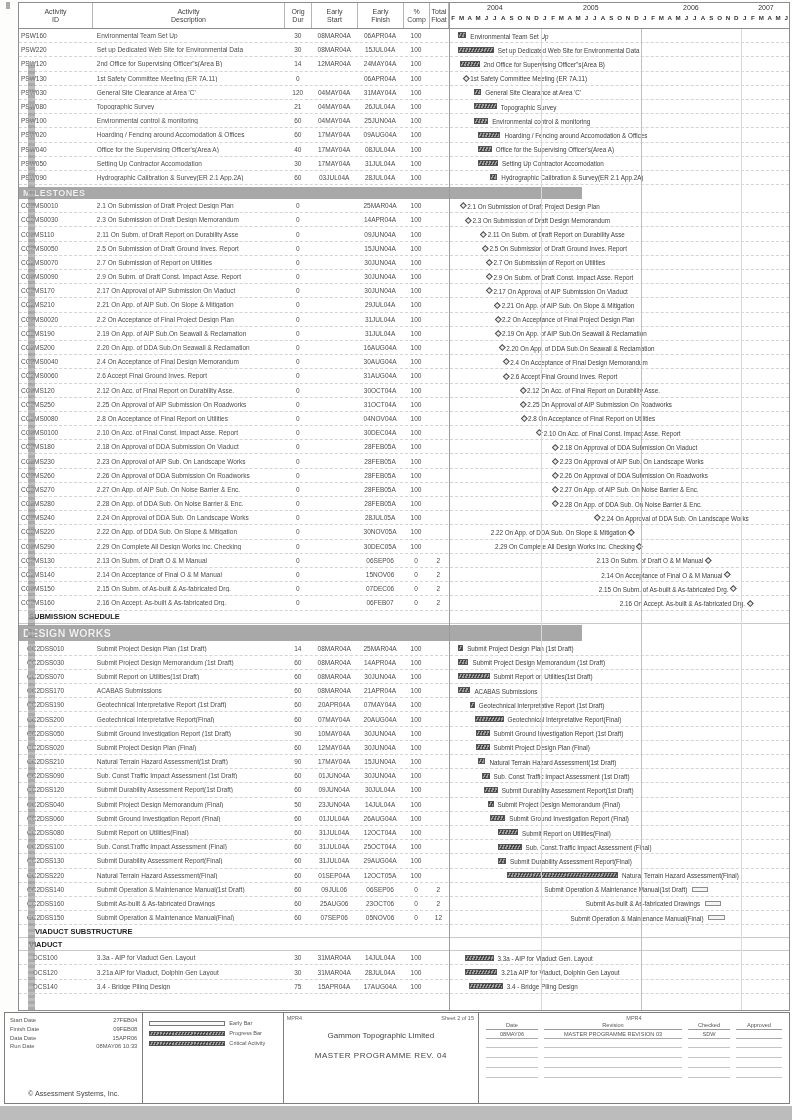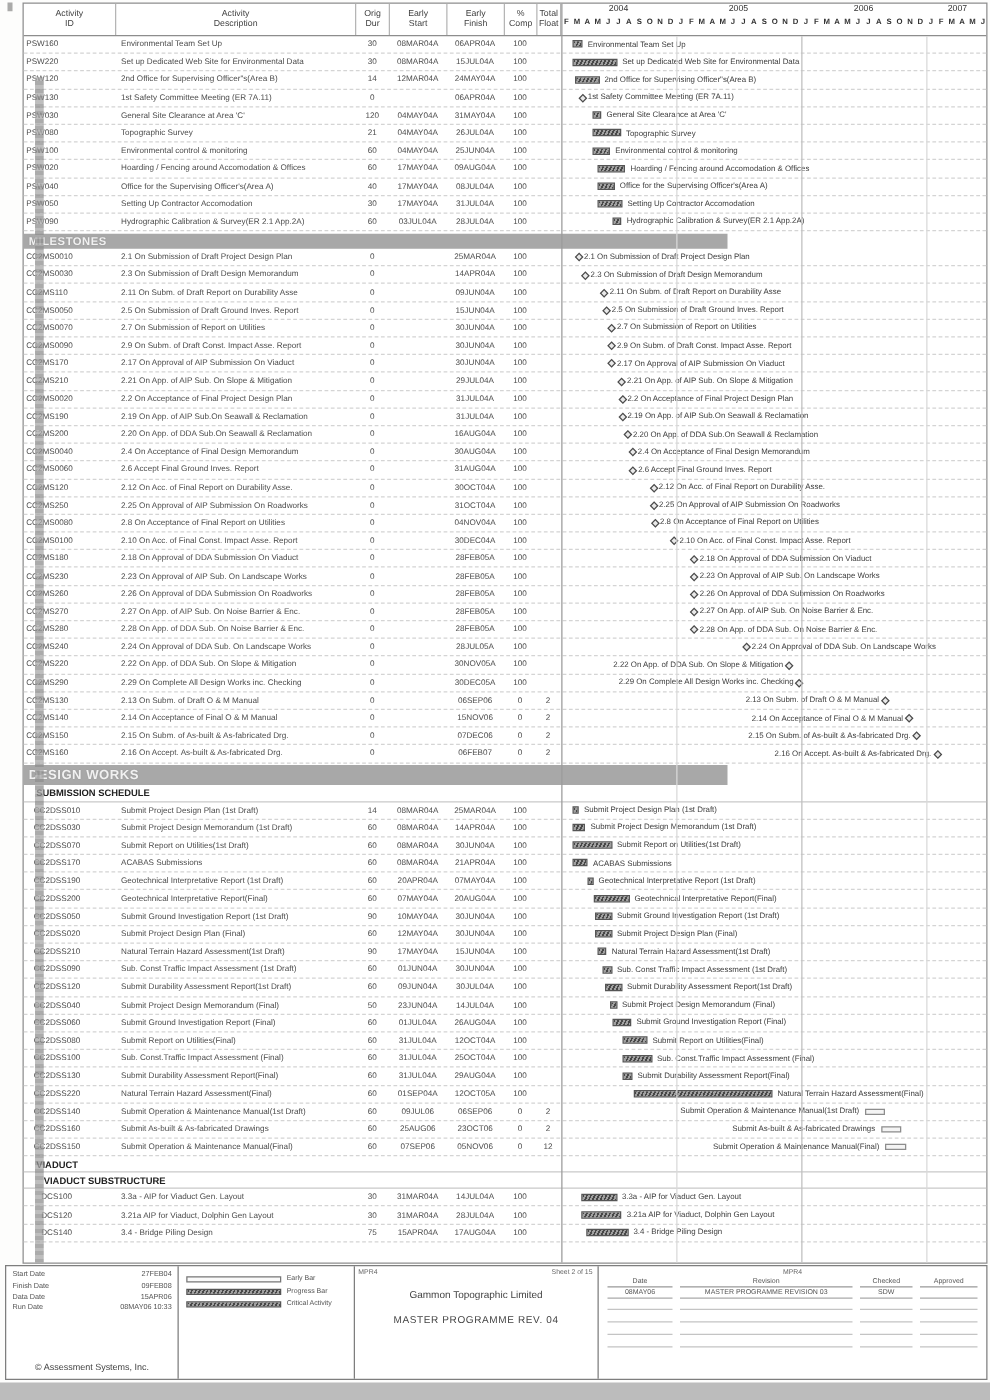--- a/index.html
+++ b/index.html
@@ -691,25 +691,25 @@
           <div class="c-dur">0</div>
           <div class="c-st"></div>
           <div class="c-fn">06FEB07</div>
           <div class="c-cp">0</div>
           <div class="c-fl">2</div>
           <div class="c-gantt">
             <div class="ms" style="left: 299.661px;"></div>
             <span class="glabel" style="right: 44.039px;">2.16 On Accept. As-built &amp; As-fabricated Drg.</span>
           </div>
         </div>
+        <div class="row r-h">
+          <span style="padding-left: 10px;">SUBMISSION SCHEDULE</span>
+        </div>
         <div class="row r-s1">
           <div class="band">DESIGN WORKS</div>
-        </div>
-        <div class="row r-h">
-          <span style="padding-left: 10px;">SUBMISSION SCHEDULE</span>
         </div>
         <div class="row r-a">
           <div class="c-id ind1">CC2DSS010</div>
           <div class="c-desc">Submit Project Design Plan (1st Draft)</div>
           <div class="c-dur">14</div>
           <div class="c-st">08MAR04A</div>
           <div class="c-fn">25MAR04A</div>
           <div class="c-cp">100</div>
           <div class="c-fl"></div>
           <div class="c-gantt">
@@ -958,24 +958,24 @@
           <div class="c-st">07SEP06</div>
           <div class="c-fn">05NOV06</div>
           <div class="c-cp">0</div>
           <div class="c-fl">12</div>
           <div class="c-gantt">
             <div class="bar future" style="left: 260.504px; width: 16.1824px;"></div>
             <span class="glabel" style="right: 85.4961px;">Submit Operation &amp; Maintenance Manual(Final)</span>
           </div>
         </div>
         <div class="row r-h">
+          <span style="padding-left: 16px;">VIADUCT SUBSTRUCTURE</span>
+        </div>
+        <div class="row r-h">
           <span style="padding-left: 10px;">VIADUCT</span>
-        </div>
-        <div class="row r-h">
-          <span style="padding-left: 16px;">VIADUCT SUBSTRUCTURE</span>
         </div>
         <div class="row r-a">
           <div class="c-id ind2">DCS100</div>
           <div class="c-desc">3.3a - AIP for Viaduct Gen. Layout</div>
           <div class="c-dur">30</div>
           <div class="c-st">31MAR04A</div>
           <div class="c-fn">14JUL04A</div>
           <div class="c-cp">100</div>
           <div class="c-fl"></div>
           <div class="c-gantt">

